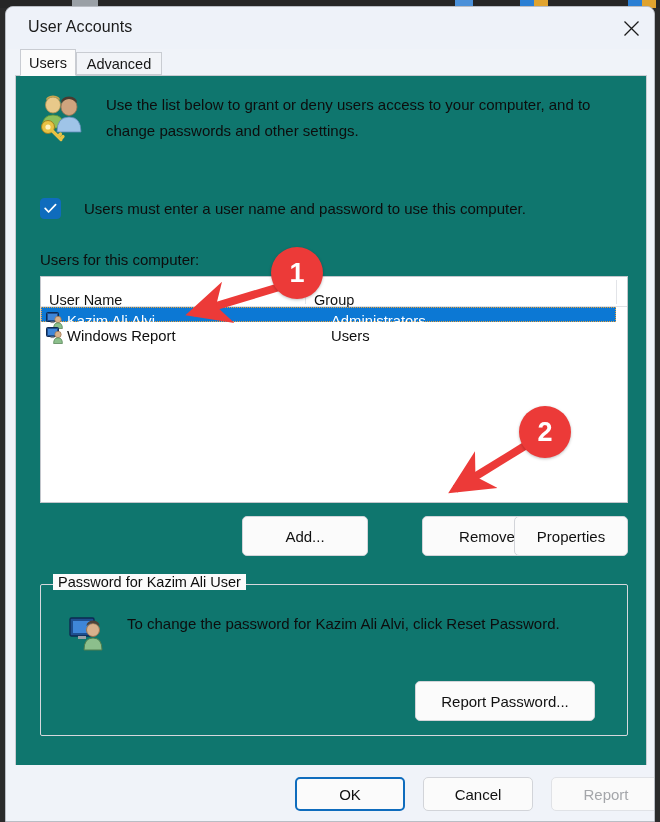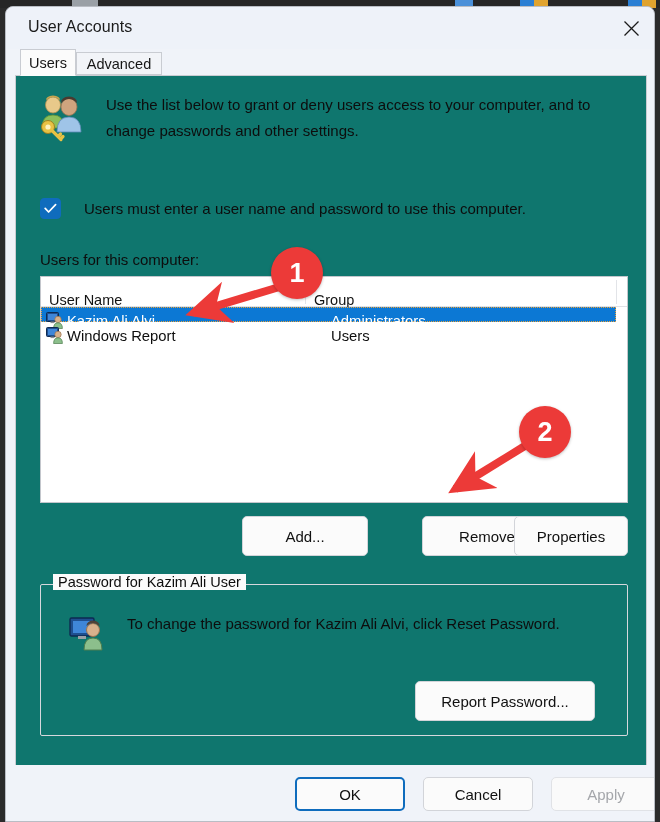--- a/index.html
+++ b/index.html
@@ -332,21 +332,21 @@
   </div>
 
   <div class="footer">
     <div class="btn btn-ok default">
       <span>OK</span>
     </div>
     <div class="btn btn-cancel">
       <span>Cancel</span>
     </div>
     <div class="btn btn-apply disabled">
-      <span>Apply</span>
+      <span>Report</span>
     </div>
   </div>
 
 </div>
 
 <div class="anno" style="left:0;top:0;width:660px;height:822px;">
   <svg class="arrow-svg" width="660" height="822" viewBox="0 0 660 822">
     <defs>
       <marker id="ah1" markerWidth="6" markerHeight="6" refX="4.6" refY="3" orient="auto">
         <path d="M0,0.3 L5.6,3 L0,5.7 L1.6,3 Z" fill="#ec3a38"></path>

